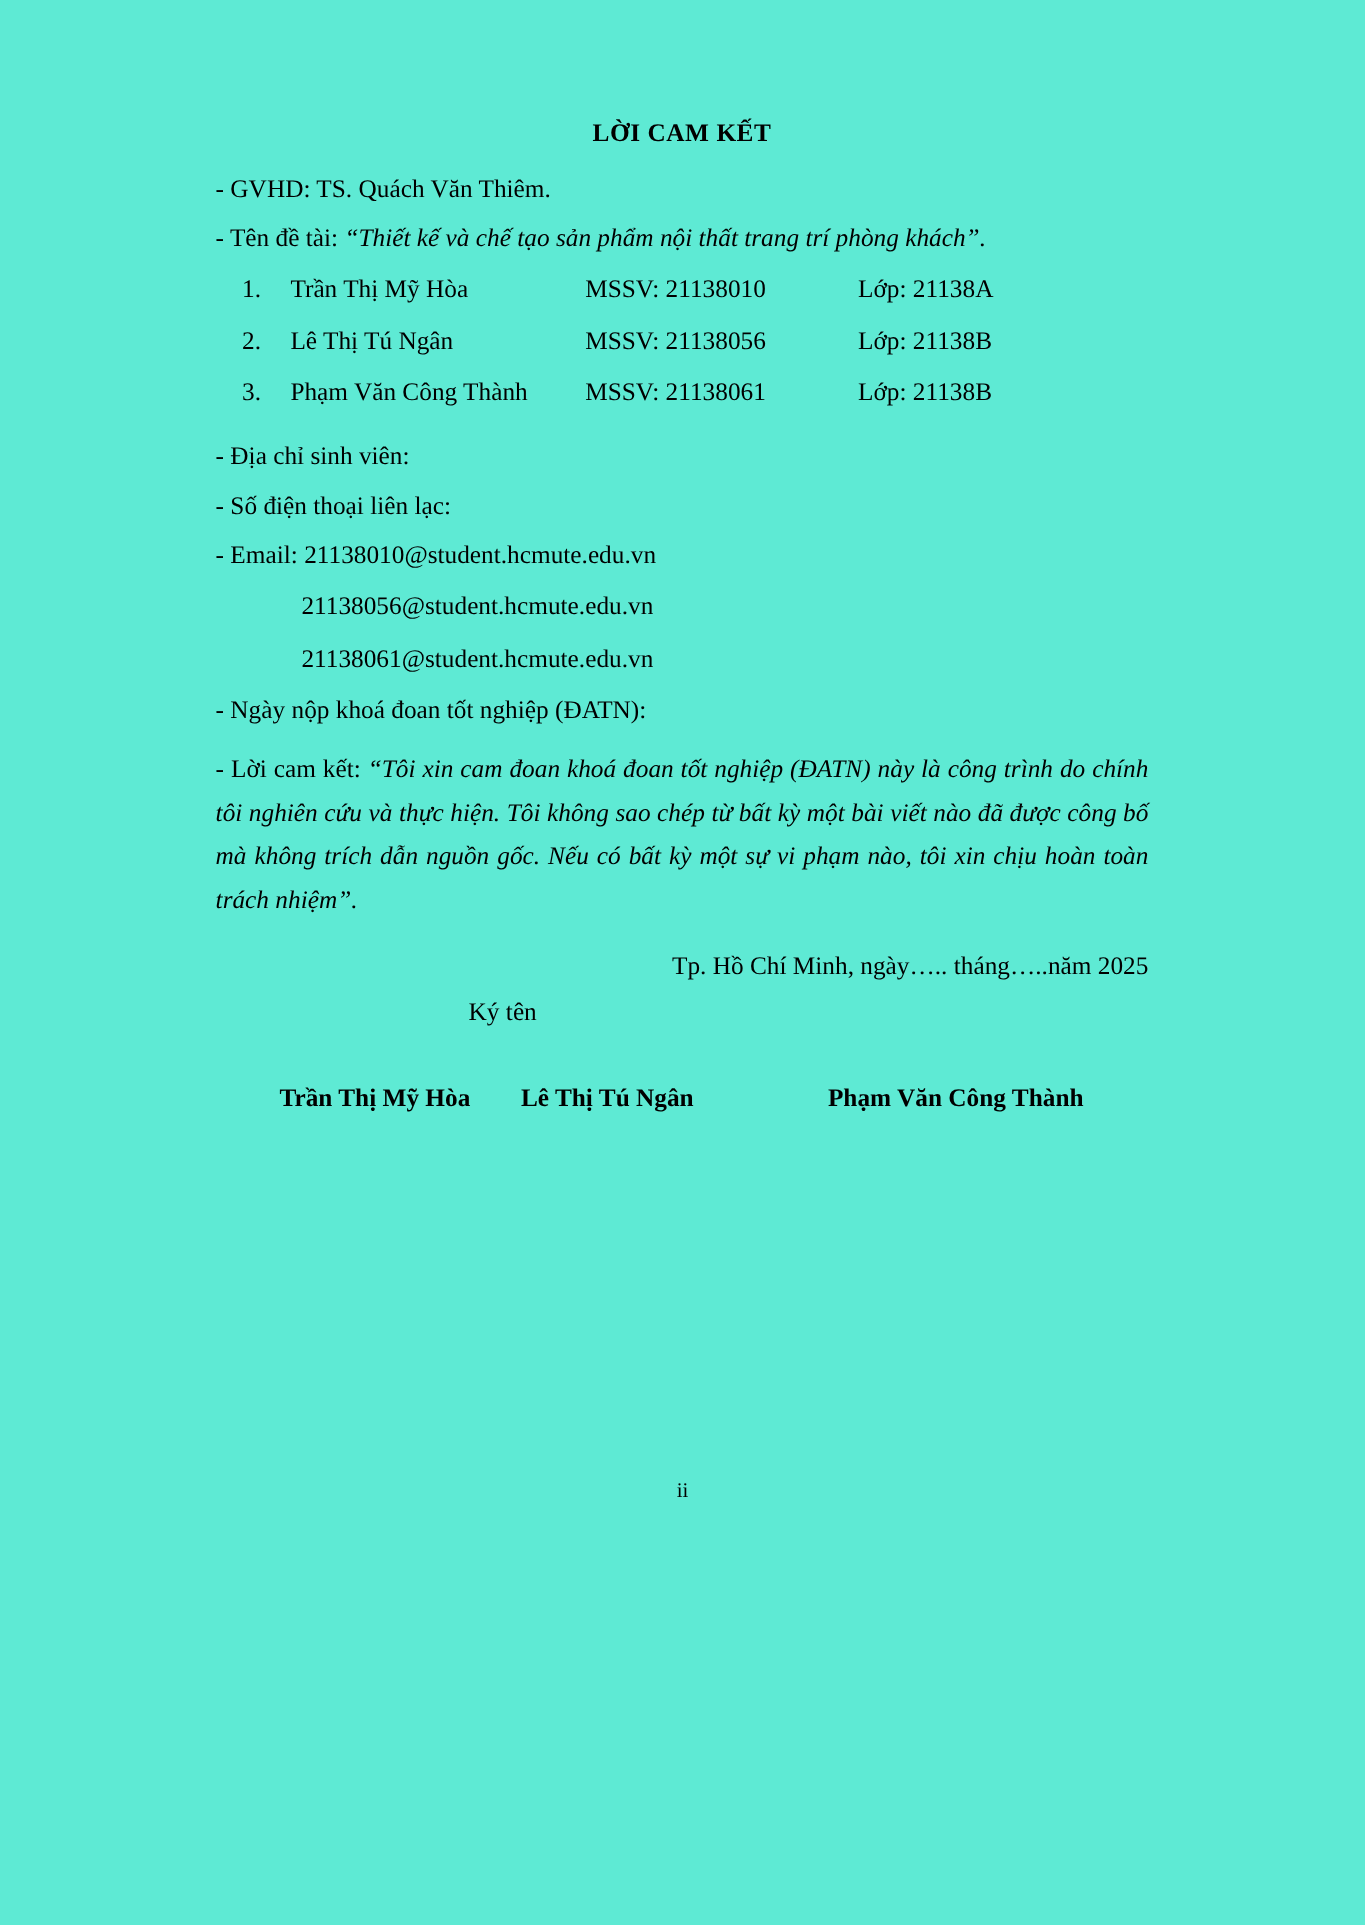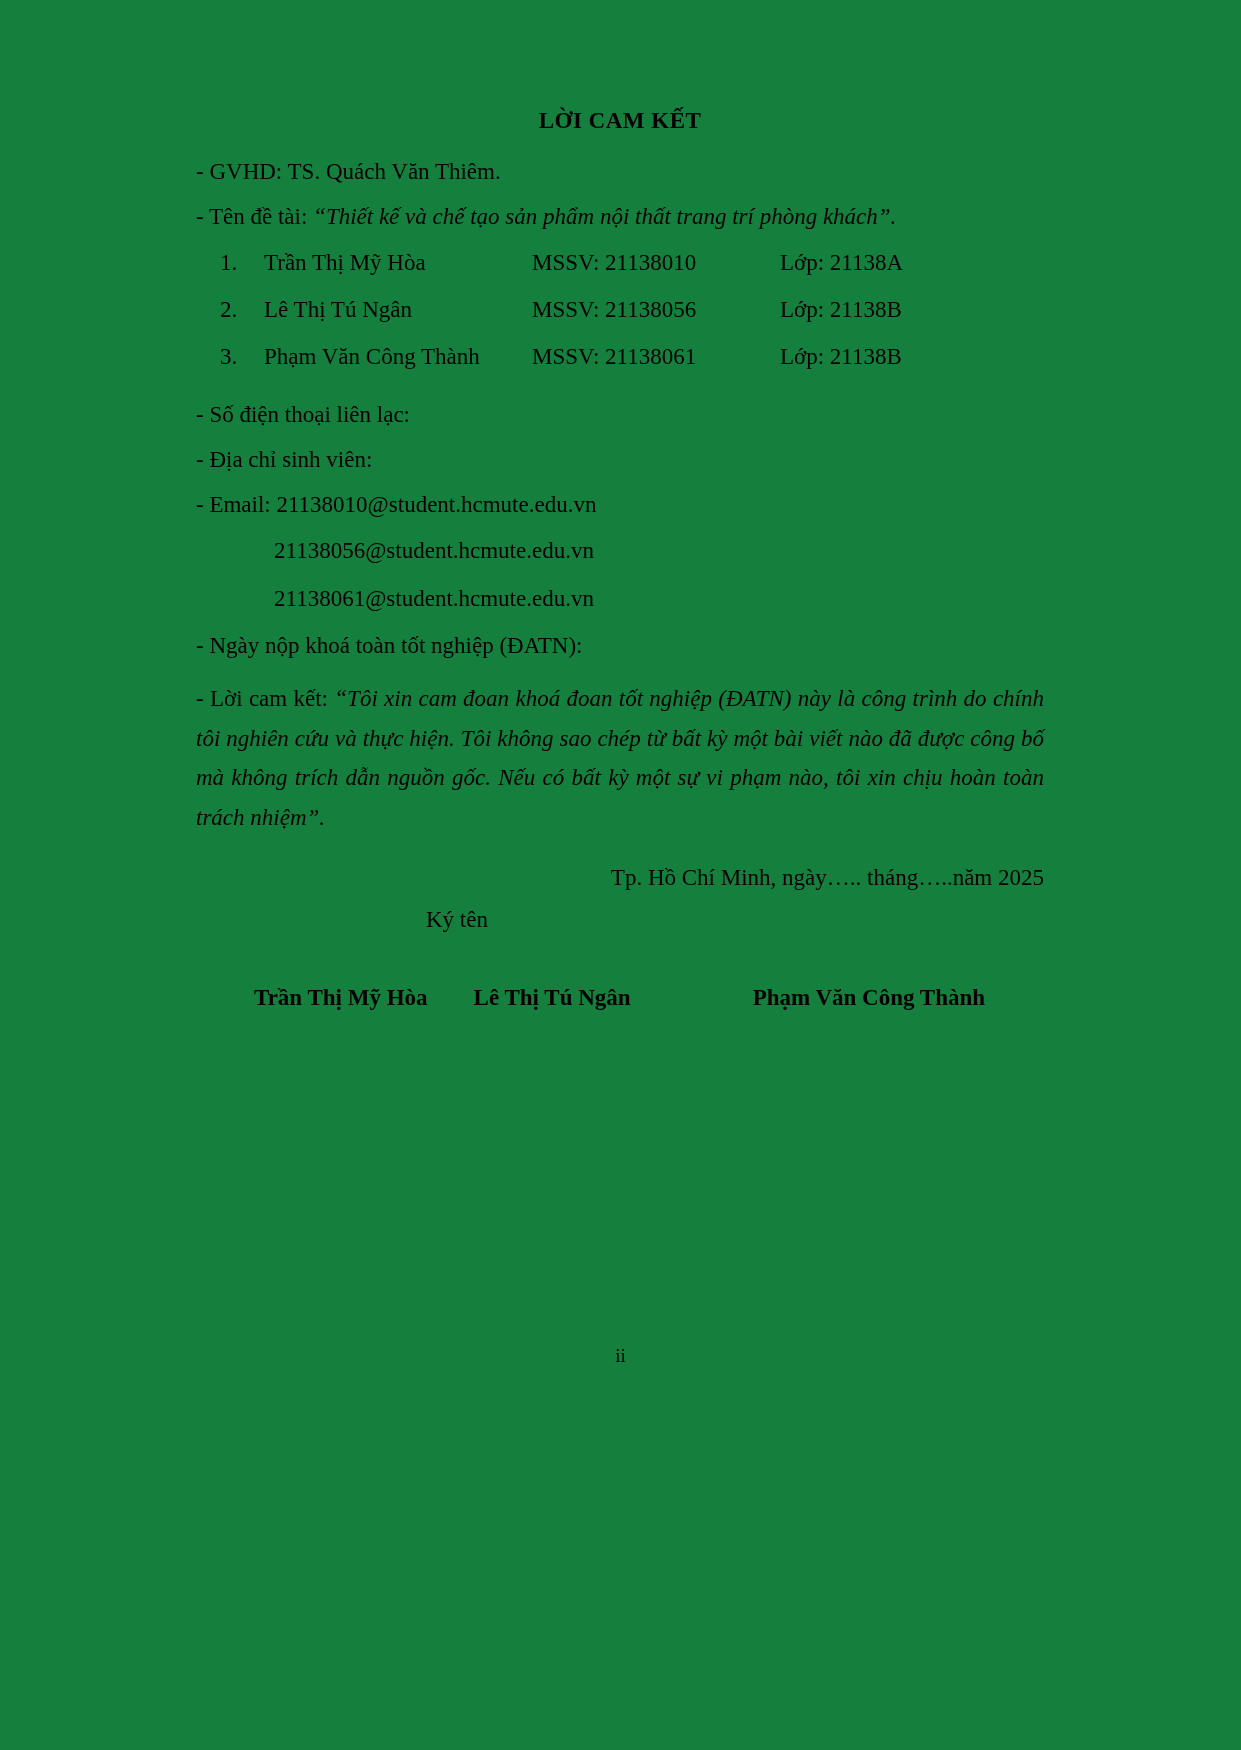--- a/index.html
+++ b/index.html
@@ -14,21 +14,21 @@
     font-family: "Liberation Serif", serif;
     color: #000000;
     overflow: hidden;
   }
   .page {
     position: absolute;
     top: 0;
     left: 0;
     width: 1241px;
     height: 1750px;
-    background: #15803d;
+    background: #5eead4;
   }
   .content {
     position: absolute;
     left: 196px;
     top: 108px;
     width: 848px;
   }
   .doc-title {
     text-align: center;
     font-weight: bold;
@@ -161,26 +161,26 @@
         </tr>
         <tr>
           <td class="col-idx">3.</td>
           <td class="col-name">Phạm Văn Công Thành</td>
           <td class="col-mssv">MSSV: 21138061</td>
           <td class="col-lop">Lớp: 21138B</td>
         </tr>
       </tbody>
     </table>
 
+    <p class="line">- Địa chỉ sinh viên:</p>
     <p class="line">- Số điện thoại liên lạc:</p>
-    <p class="line">- Địa chỉ sinh viên:</p>
     <p class="line">- Email: 21138010@student.hcmute.edu.vn</p>
     <p class="email-extra">21138056@student.hcmute.edu.vn</p>
     <p class="email-extra">21138061@student.hcmute.edu.vn</p>
-    <p class="line">- Ngày nộp khoá toàn tốt nghiệp (ĐATN):</p>
+    <p class="line">- Ngày nộp khoá đoan tốt nghiệp (ĐATN):</p>
 
     <p class="pledge"><span>- Lời cam kết: </span><span class="ital">“Tôi xin cam đoan khoá đoan tốt nghiệp (ĐATN) này là công trình do chính tôi nghiên cứu và thực hiện. Tôi không sao chép từ bất kỳ một bài viết nào đã được công bố mà không trích dẫn nguồn gốc. Nếu có bất kỳ một sự vi phạm nào, tôi xin chịu hoàn toàn trách nhiệm”.</span></p>
 
     <p class="place-date">Tp. Hồ Chí Minh, ngày….. tháng…..năm 2025</p>
     <p class="sign-label">Ký tên</p>
 
   </div>
 
   <div class="signatures">
     <div class="sig sig-1">Trần Thị Mỹ Hòa</div>

